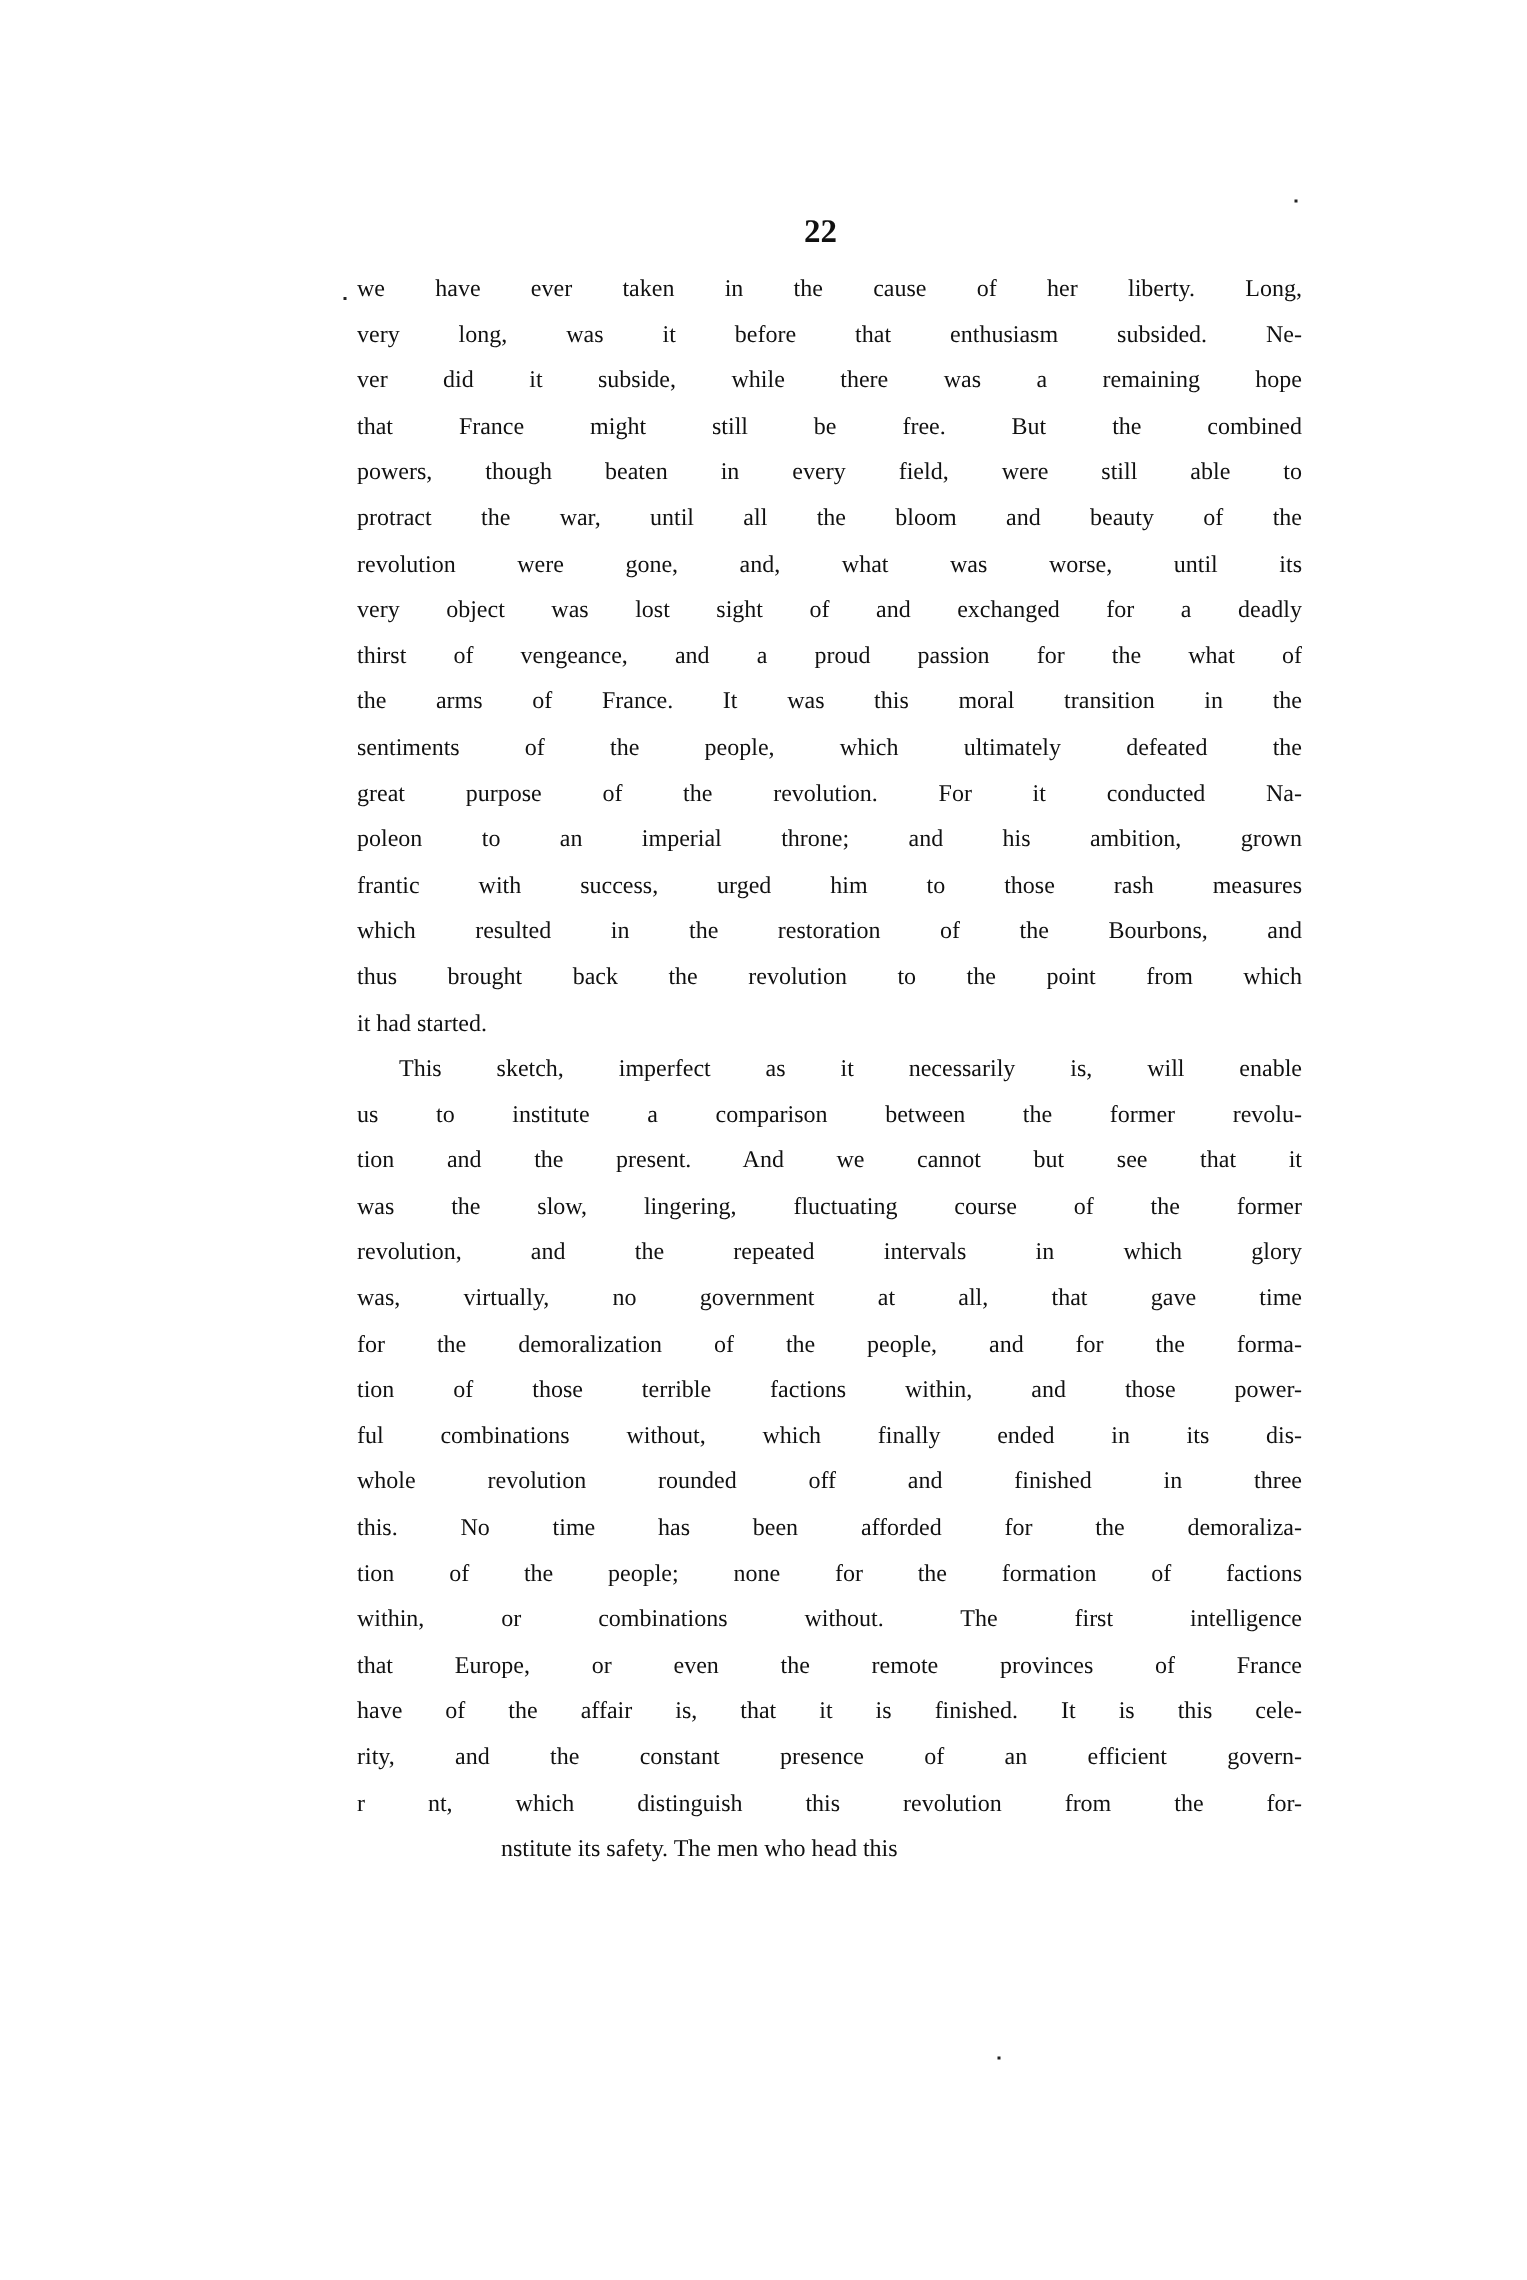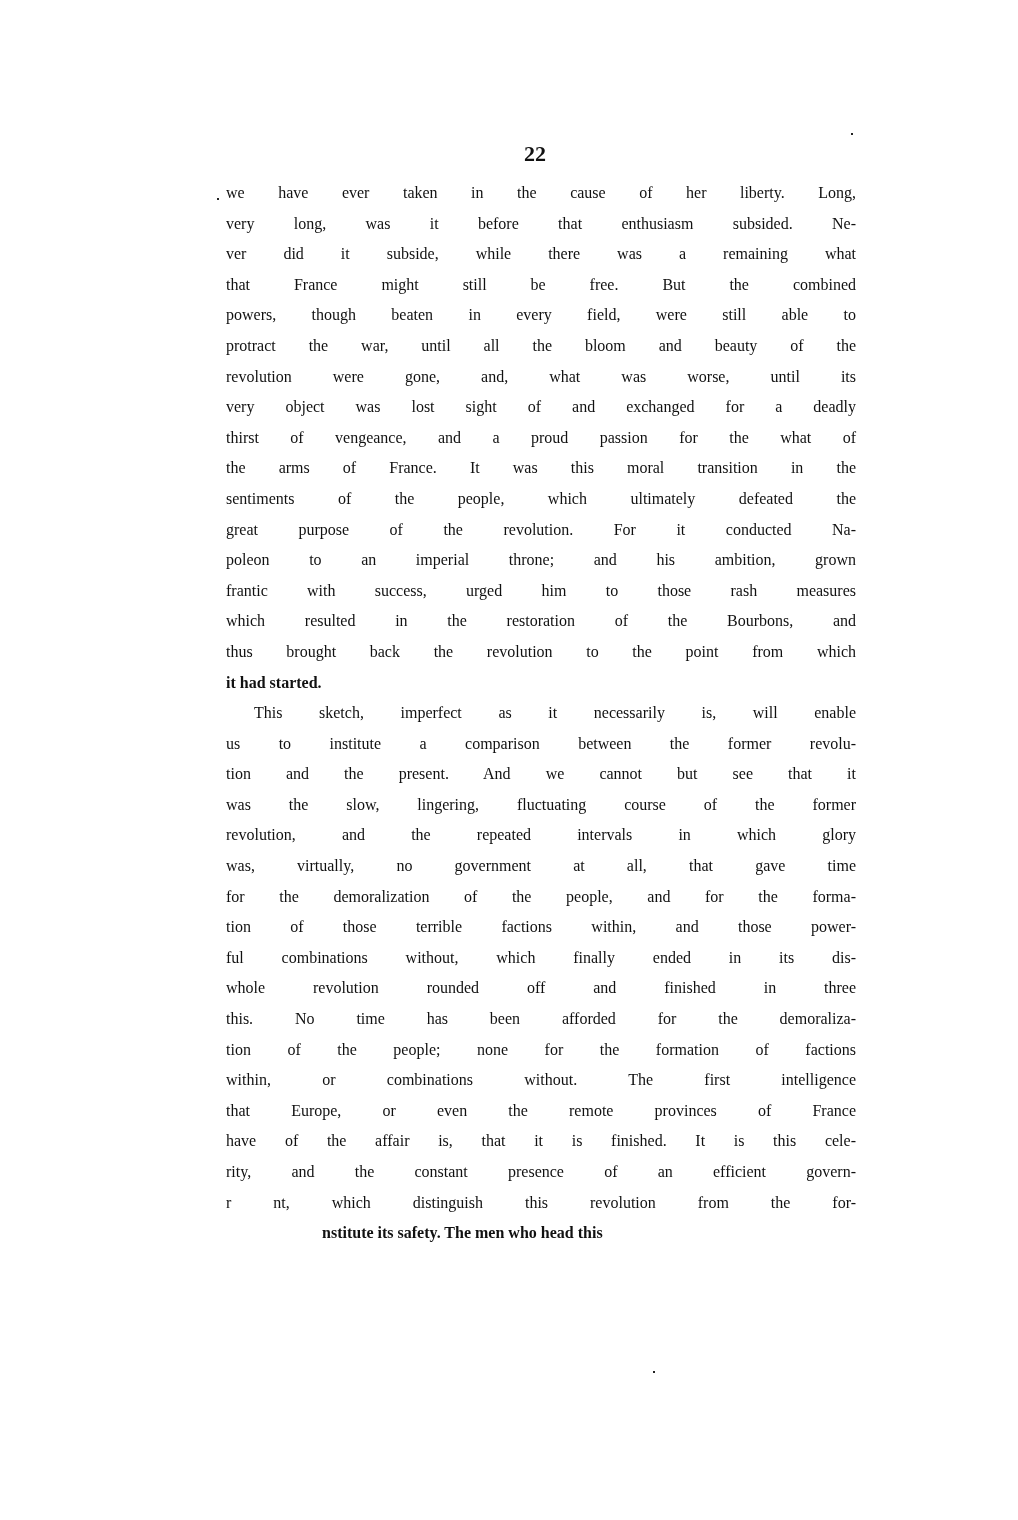--- a/index.html
+++ b/index.html
@@ -10,21 +10,21 @@
     body {
       width: 1018px;
       height: 1520px;
       position: relative;
       overflow: hidden;
       font-family: "Liberation Serif", "DejaVu Serif", serif;
       color: #111111;
     }
     .page {
       position: absolute;
-      left: 4px;
+      left: 16px;
       top: 0;
       width: 840px;
       height: 1520px;
       background: #ffffff;
     }
     .page-number {
       position: absolute;
       top: 141px;
       left: 0;
       width: 1018px;
@@ -45,21 +45,20 @@
       height: 30.6px;
       line-height: 30.6px;
       font-size: 16px;
       white-space: nowrap;
       text-align: justify;
       text-align-last: justify;
       overflow: visible;
     }
     .line.last {
       text-align-last: left;
-      font-weight: bold;
     }
     .line.indent {
       padding-left: 28px;
     }
     .line.fragment {
       padding-left: 96px;
     }
     .stray-mark {
       position: absolute;
       width: 2px;
@@ -72,21 +71,21 @@
 
 <div class="page">
 
   <div class="page-number">22</div>
 
   <div class="text-block">
 
     <div>
       <span class="line">we have ever taken in the cause of her liberty.  Long,</span>
       <span class="line">very long, was it before that enthusiasm subsided.  Ne-</span>
-      <span class="line">ver did it subside, while there was a remaining what</span>
+      <span class="line">ver did it subside, while there was a remaining hope</span>
       <span class="line">that France might still be free.  But the combined</span>
       <span class="line">powers, though beaten in every field, were still able to</span>
       <span class="line">protract the war, until all the bloom and beauty of the</span>
       <span class="line">revolution were gone, and, what was worse, until its</span>
       <span class="line">very object was lost sight of and exchanged for a deadly</span>
       <span class="line">thirst of vengeance, and a proud passion for the what of</span>
       <span class="line">the arms of France.  It was this moral transition in the</span>
       <span class="line">sentiments of the people, which ultimately defeated the</span>
       <span class="line">great purpose of the revolution.  For it conducted Na-</span>
       <span class="line">poleon to an imperial throne; and his ambition, grown</span>

